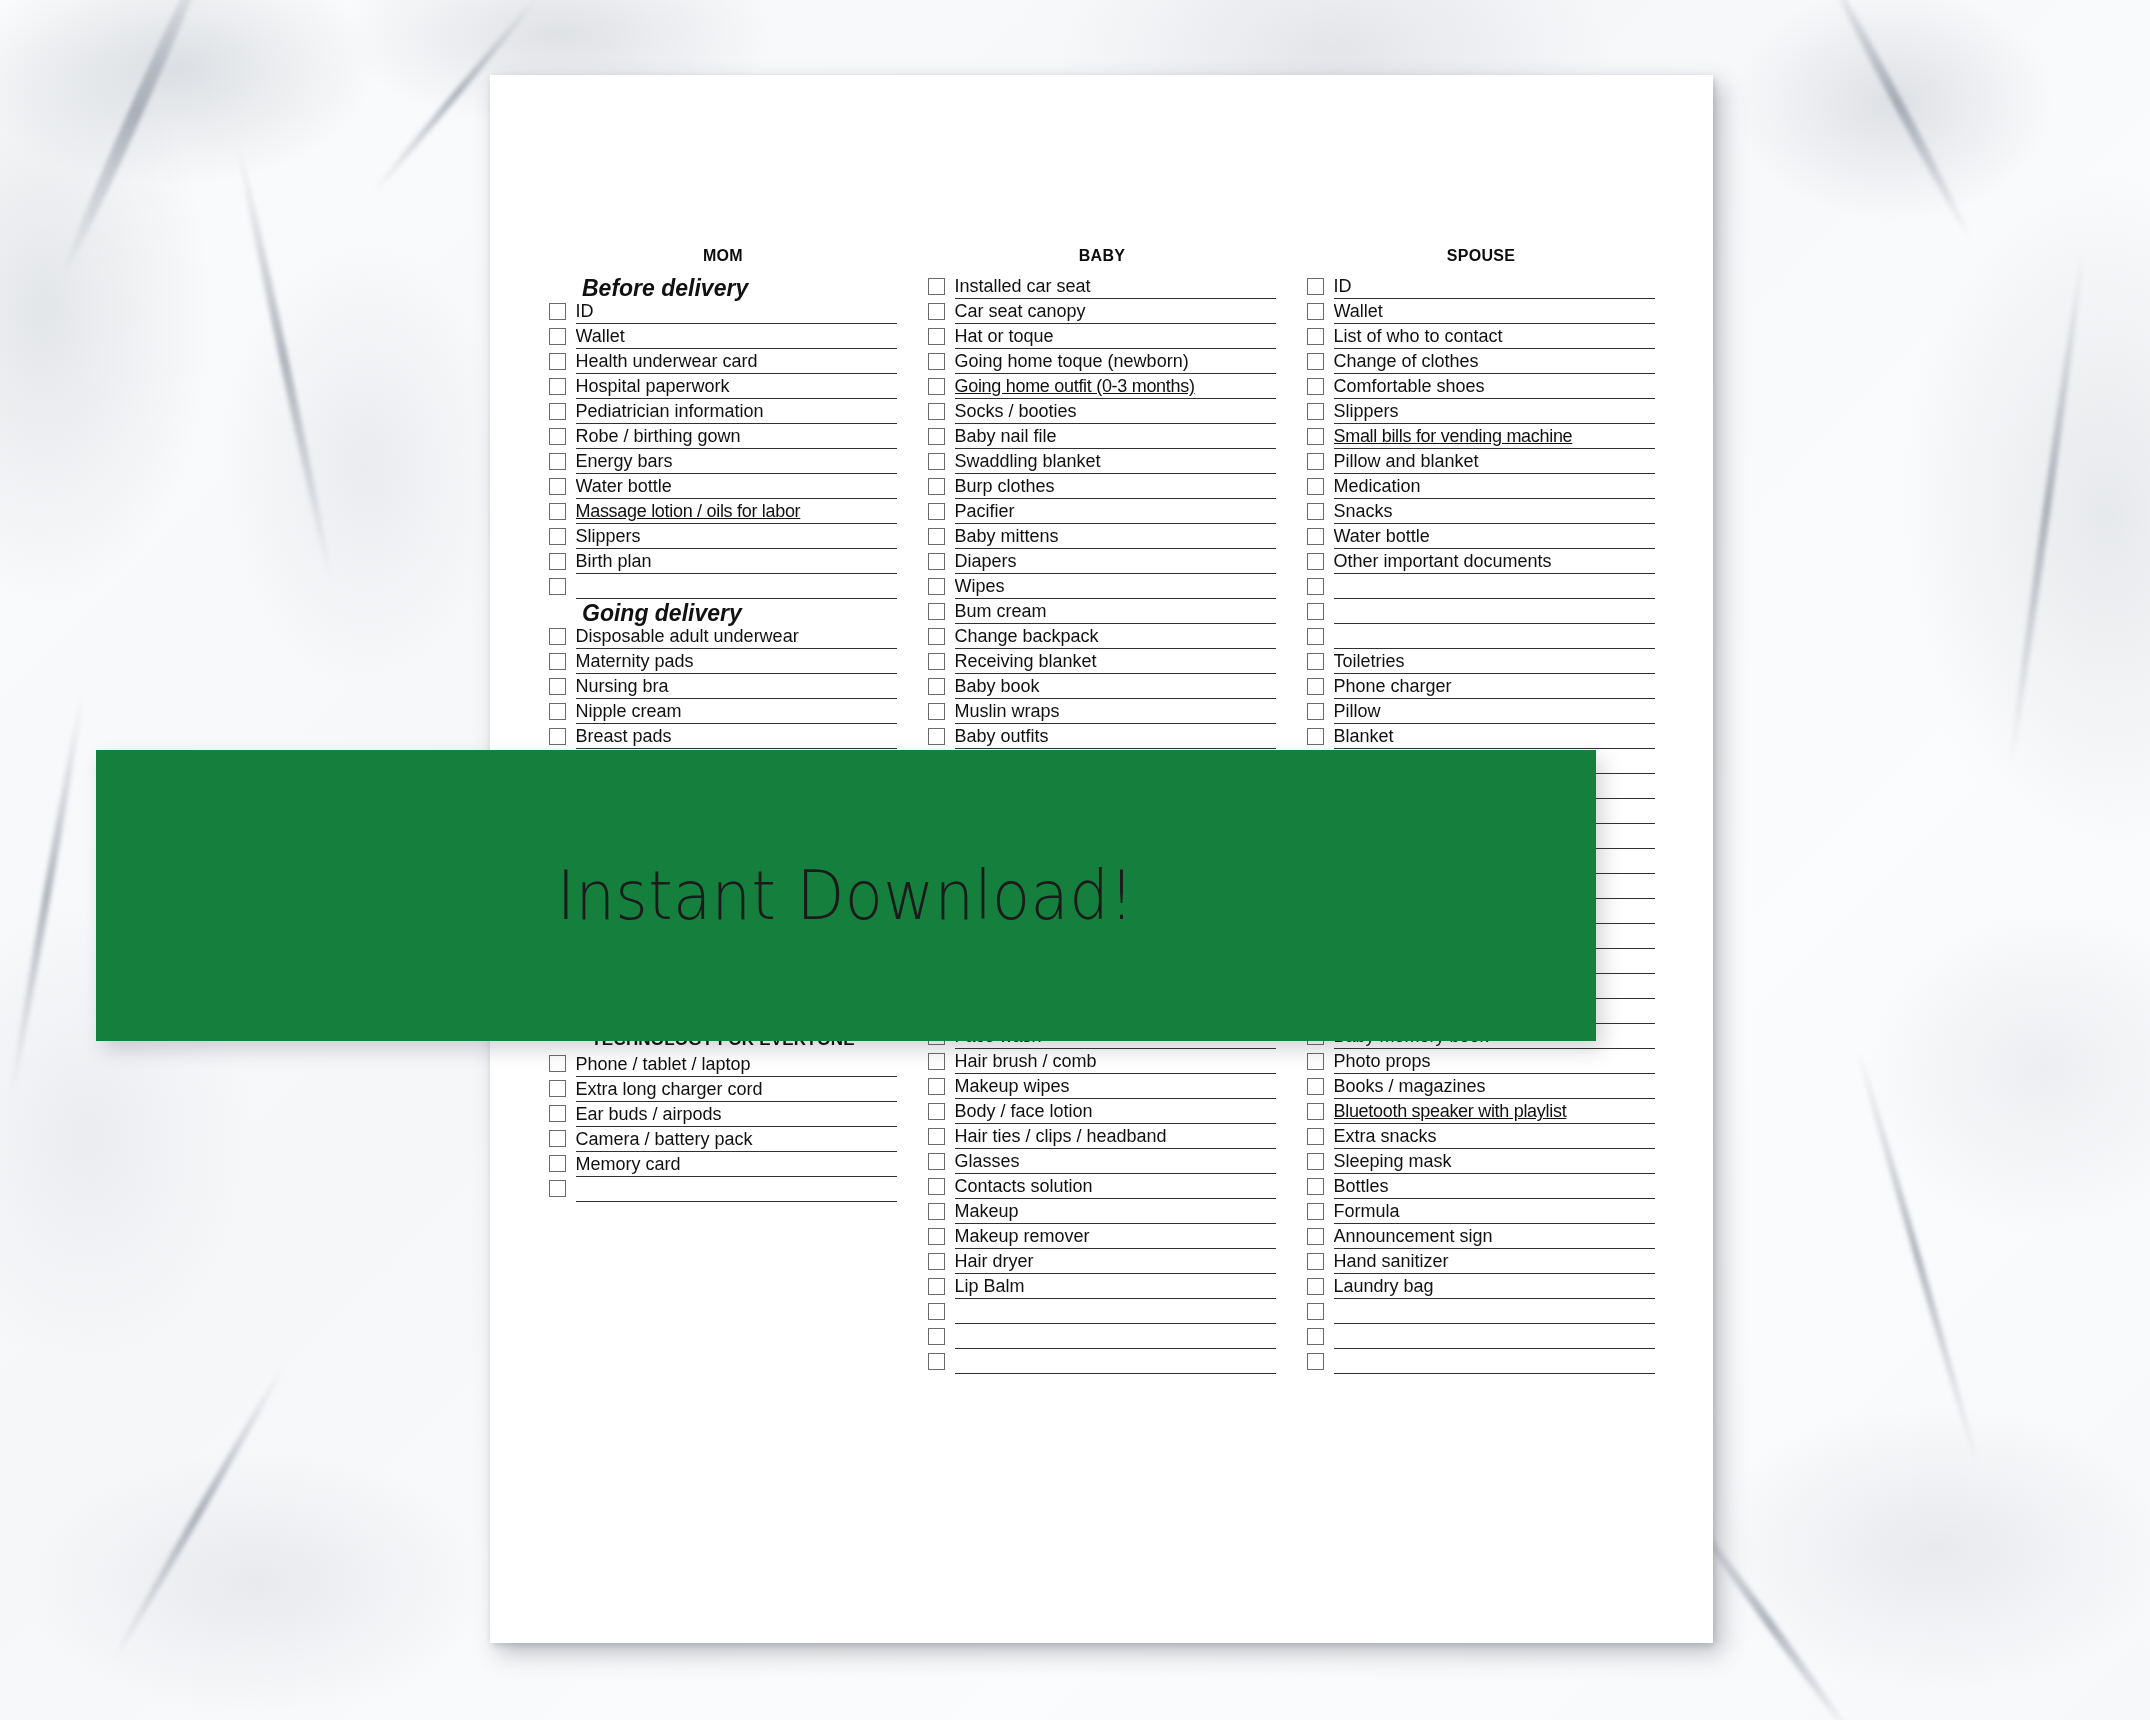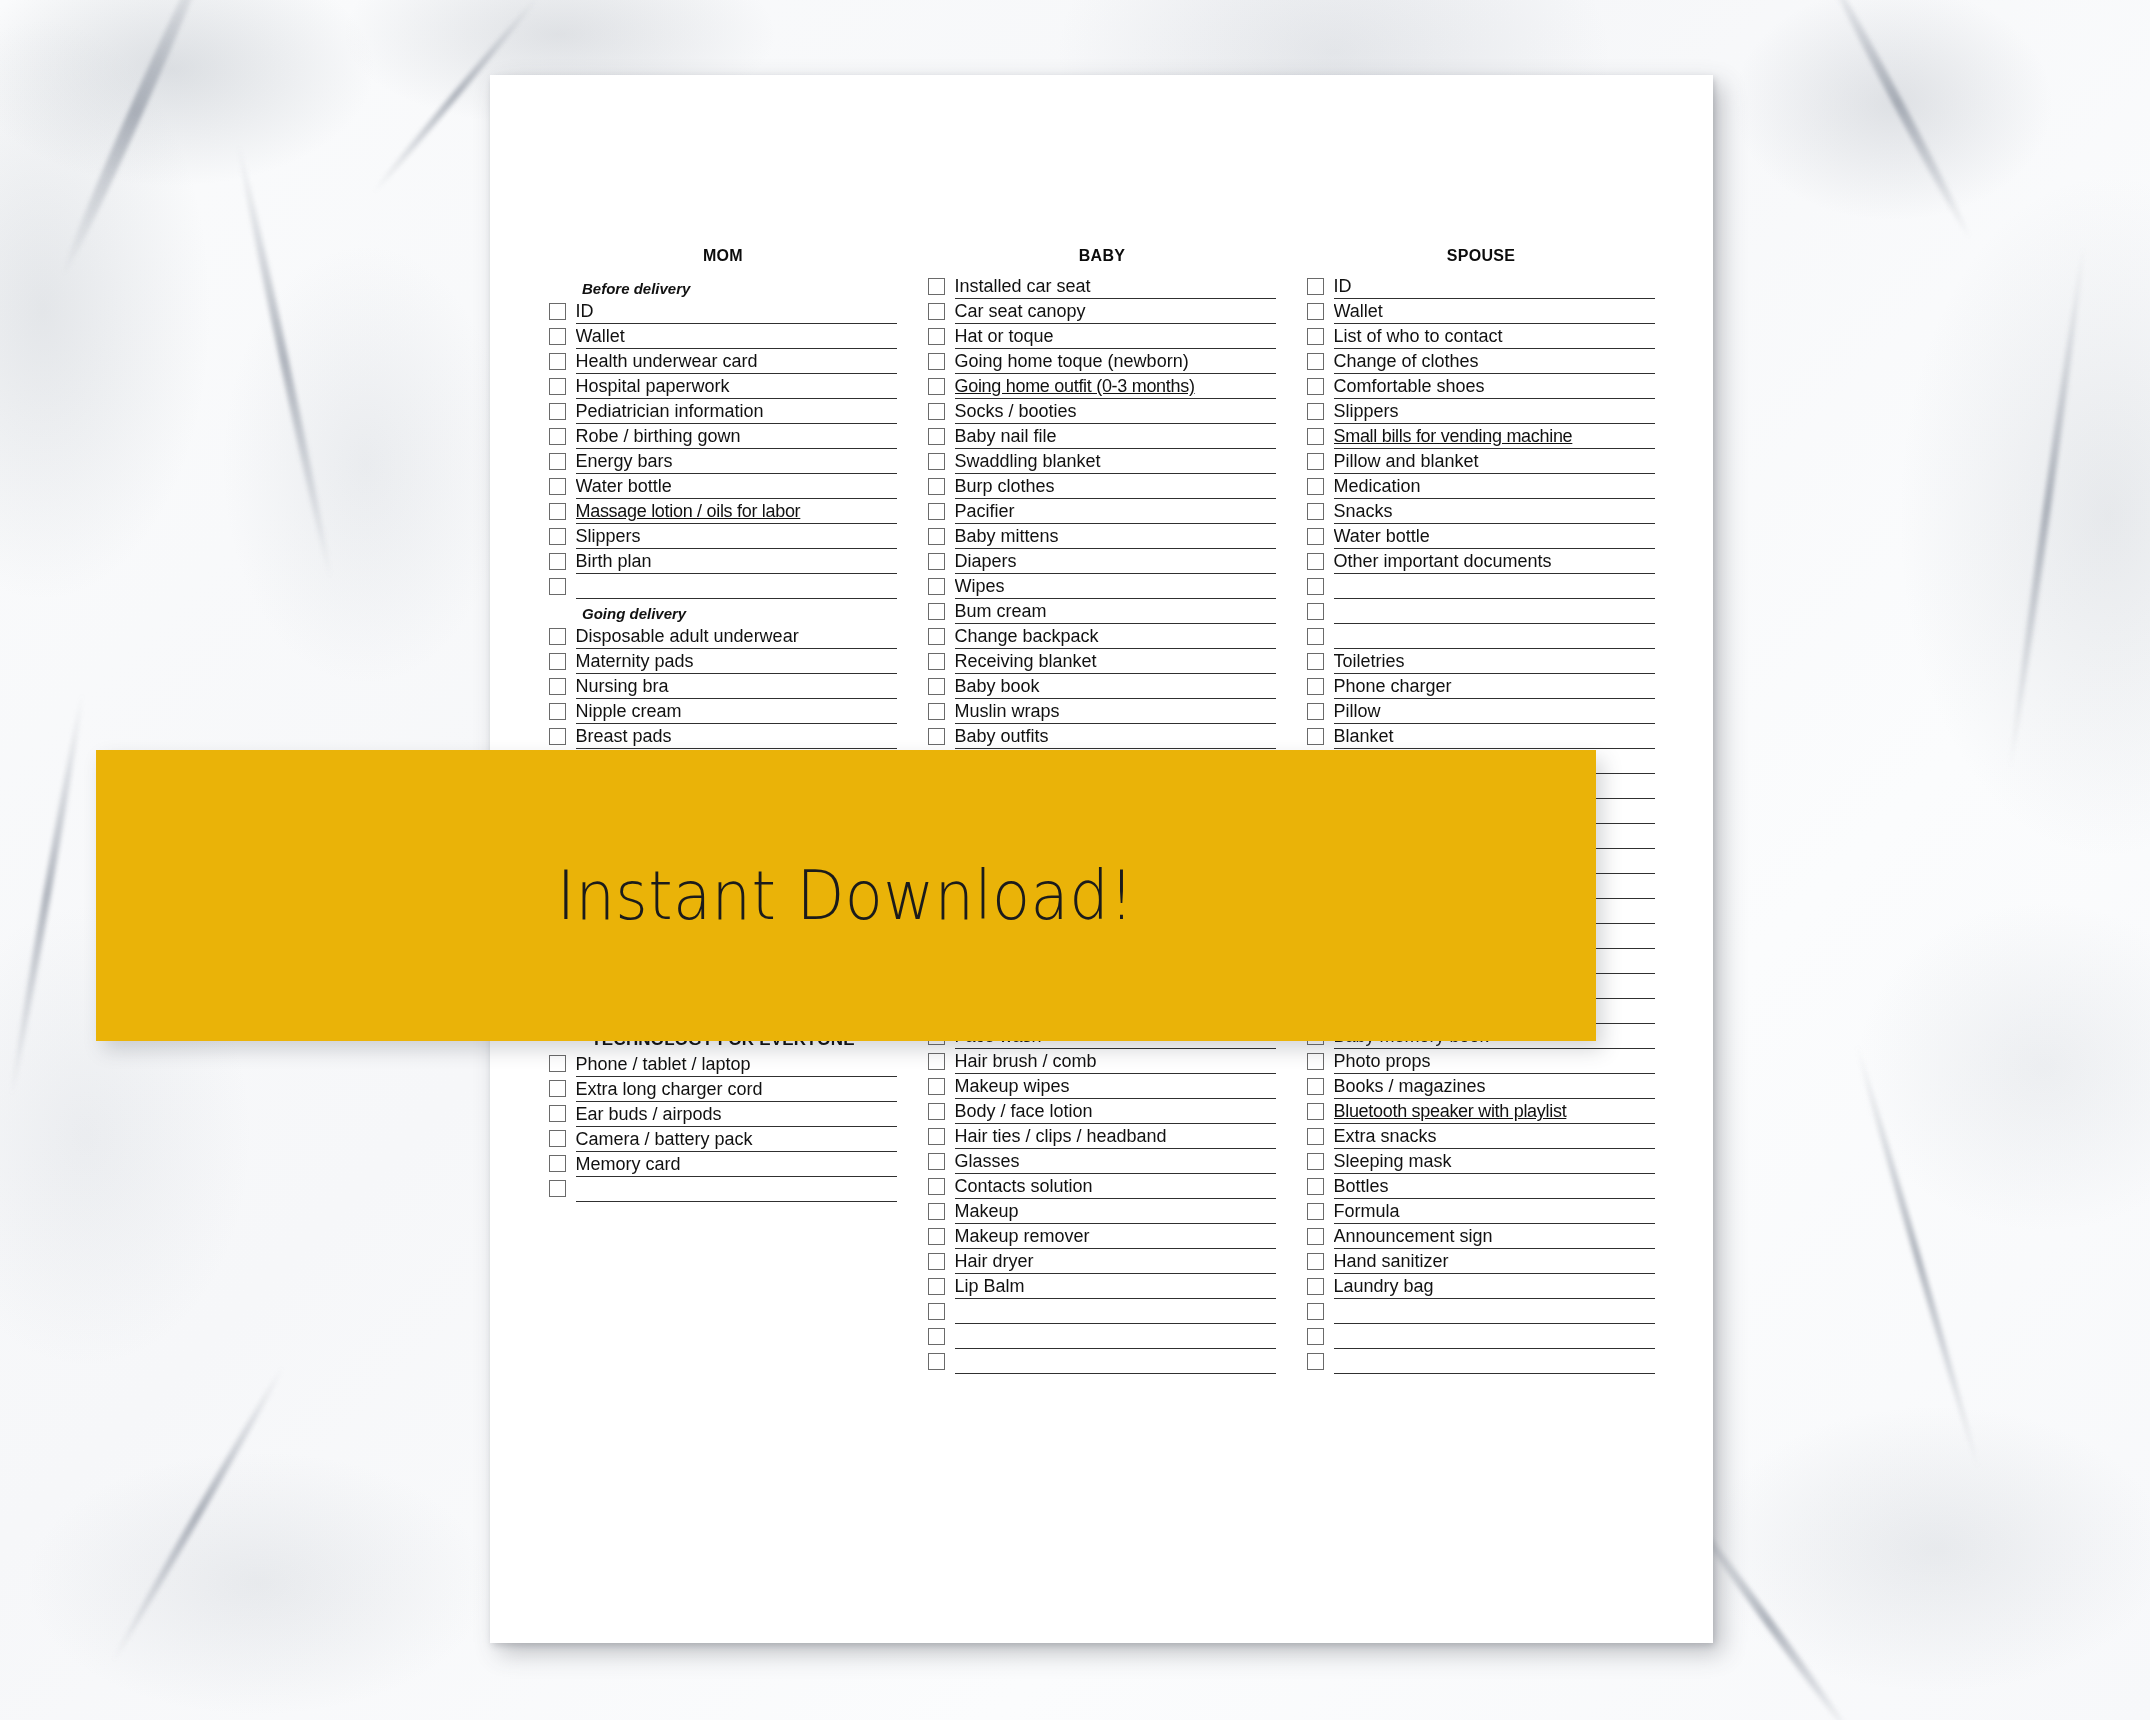--- a/index.html
+++ b/index.html
@@ -84,21 +84,21 @@
     font-size: 16px;
     font-weight: 700;
     text-align: center;
     letter-spacing: 0.3px;
     color: #0c0c0c;
     margin-bottom: 6.9px;
     height: 22.4px;
   }
 
   .sub-head {
-    font-size: 15px;
+    font-size: 23px;
     font-style: italic;
     font-weight: 700;
     color: #111;
     padding-left: 33px;
     height: 25px;
     line-height: 25px;
   }
   .section-head {
     font-size: 17px;
     font-weight: 700;
@@ -132,21 +132,21 @@
     white-space: nowrap;
     overflow: hidden;
   }
   .rowline.tight { letter-spacing: -0.3px; text-decoration: underline; }
 
   
   #overlay {
     position: absolute;
     left: 96px; top: 750px;
     width: 1500px; height: 291px;
-    background: #eab308;
+    background: #15803d;
     box-shadow: 6.9px 8.6px 19px rgba(60,64,72,.22);
     display: flex;
     align-items: center;
     justify-content: center;
   }
   #overlay-text {
     font-family: "DejaVu Sans", sans-serif;
     font-size: 67px;
     font-weight: 300;
     color: #1b1b1b;

